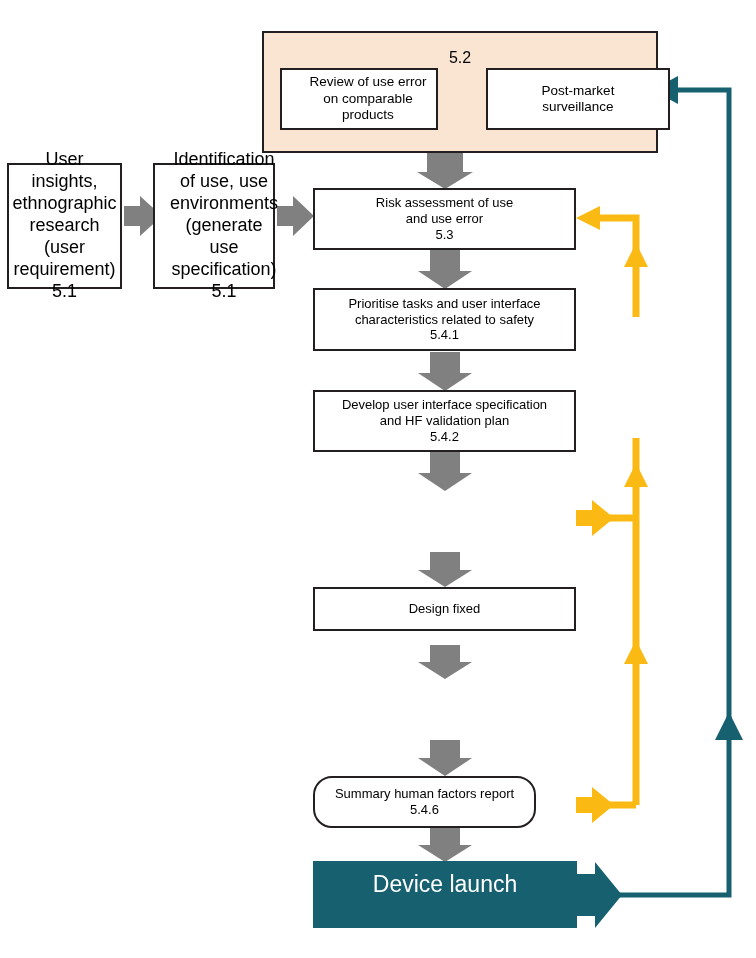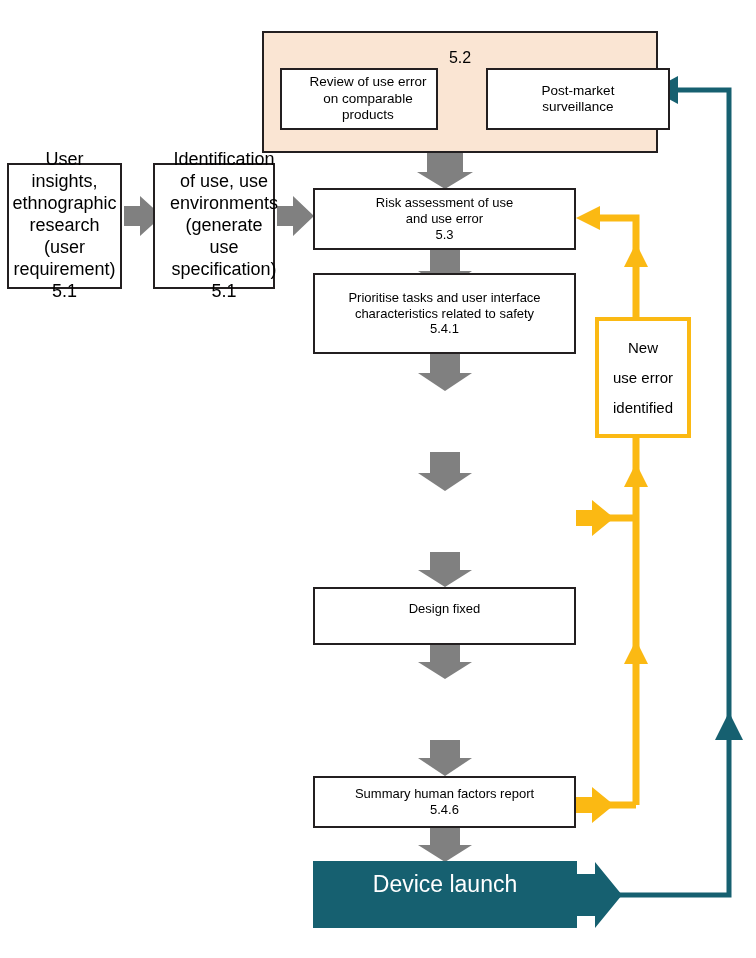--- a/index.html
+++ b/index.html
@@ -210,33 +210,31 @@
 environments
 (generate
 use
 specification)
 5.1</div>
 
   <div class="node small-pad main-node" style="left:313px; top:188px; width:263px; height:62px;">Risk assessment of use
 and use error
 5.3</div>
 
-  <div class="node small-pad main-node" style="left:313px; top:273px; width:263px; height:81px;">Prioritise tasks and user interface
+  <div class="node small-pad main-node" style="left:313px; top:288px; width:263px; height:63px;">Prioritise tasks and user interface
 characteristics related to safety
 5.4.1</div>
 
-
-
-  <div class="node small-pad main-node" style="left:313px; top:587px; width:263px; height:58px; align-items:flex-start; padding-top:12px;">Design fixed</div>
-
-
-  <div class="node small-pad main-node" style="left:313px; top:776px; width:263px; height:52px;">Summary human factors report
+  <div class="node small-pad main-node" style="left:313px; top:390px; width:263px; height:62px;">Develop user interface specification
+and HF validation plan
+5.4.2</div>
+
+
+  <div class="node small-pad main-node" style="left:313px; top:587px; width:263px; height:44px; align-items:flex-start; padding-top:12px;">Design fixed</div>
+
+
+  <div class="node small-pad main-node" style="left:313px; top:776px; width:223px; height:52px;border-radius:19px;">Summary human factors report
 5.4.6</div>
 
   <div id="device-launch" style="left:313px; top:861px; width:264px; height:67px;text-align:center;">Device launch</div>
 
-  <div id="new-use-error" style="left:595px; top:317px; width:96px; height:121px;">
-    <div>New</div>
-    <div>use error</div>
-    <div>identified</div>
-  </div>
 
 </div>
 
 </body></html>

